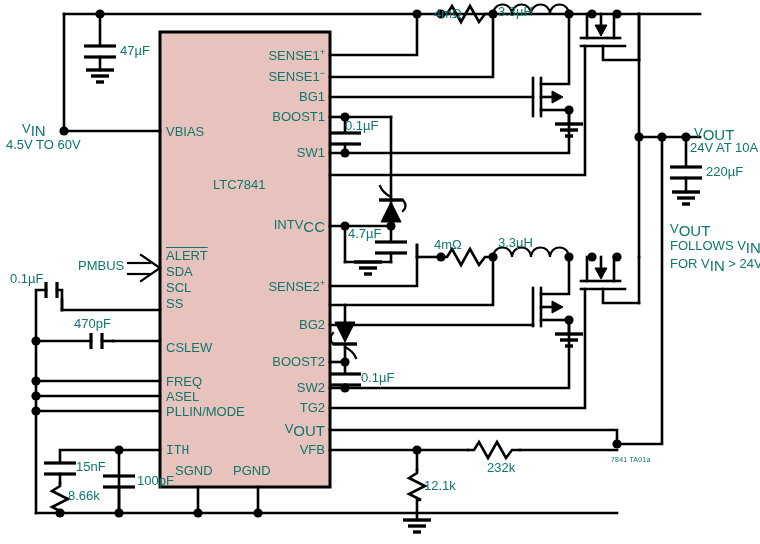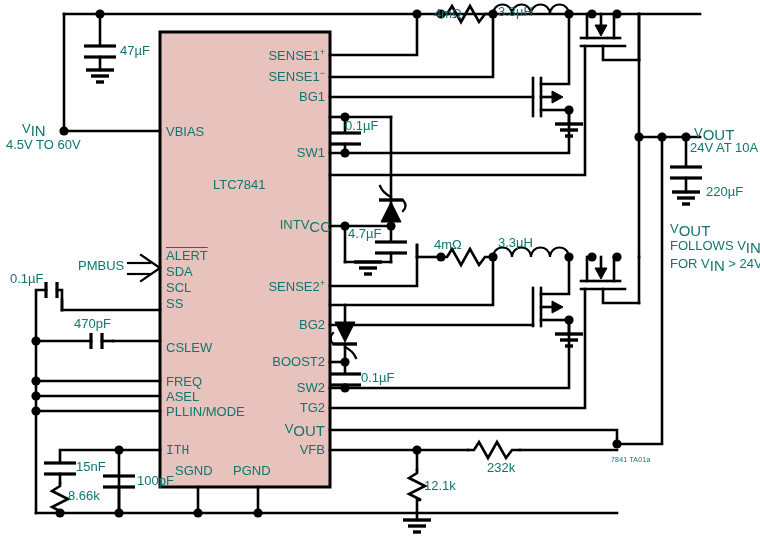--- a/index.html
+++ b/index.html
@@ -280,22 +280,23 @@
   <div class="pin" style="left:166px;top:389px;">ASEL</div>
   <div class="pin" style="left:166px;top:404px;">PLLIN/MODE</div>
   <div class="pin" style="left:166px;top:443px;font-family:Liberation Mono, monospace;">ITH</div>
 
   <div class="pin" style="left:175px;top:463px;">SGND</div>
   <div class="pin" style="left:233px;top:463px;">PGND</div>
 
   <div class="pin r" style="left:205px;top:47px;width:120px;"><span>SENSE1</span><span class="sup">+</span></div>
   <div class="pin r" style="left:205px;top:68px;width:120px;"><span>SENSE1</span><span class="sup">−</span></div>
   <div class="pin r" style="left:205px;top:89px;width:120px;">BG1</div>
+  <div class="pin r" style="left:205px;top:109px;width:120px;">BOOST1</div>
   <div class="pin r" style="left:205px;top:145px;width:120px;">SW1</div>
-  <div class="pin r" style="left:211px;top:217px;width:120px;"><span>INTV</span><span class="sub">CC</span></div>
+  <div class="pin r" style="left:205px;top:217px;width:120px;"><span>INTV</span><span class="sub">CC</span></div>
   <div class="pin r" style="left:205px;top:278px;width:120px;"><span>SENSE2</span><span class="sup">+</span></div>
   <div class="pin r" style="left:205px;top:317px;width:120px;">BG2</div>
   <div class="pin r" style="left:205px;top:354px;width:120px;">BOOST2</div>
   <div class="pin r" style="left:205px;top:380px;width:120px;">SW2</div>
   <div class="pin r" style="left:205px;top:400px;width:120px;">TG2</div>
   <div class="pin r" style="left:205px;top:421px;width:120px;"><span>V</span><span class="sub">OUT</span></div>
   <div class="pin r" style="left:205px;top:442px;width:120px;">VFB</div>
 
   <div class="lbl" style="left:22px;top:122px;"><span>V</span><span class="sub">IN</span></div>
   <div class="lbl" style="left:6px;top:138px;">4.5V TO 60V</div>
@@ -308,21 +309,21 @@
   <div class="lbl" style="left:361px;top:371px;">0.1µF</div>
   <div class="lbl" style="left:10px;top:272px;">0.1µF</div>
   <div class="lbl" style="left:74px;top:317px;">470pF</div>
   <div class="lbl" style="left:76px;top:460px;">15nF</div>
   <div class="lbl" style="left:137px;top:474px;">100pF</div>
   <div class="lbl" style="left:68px;top:489px;">8.66k</div>
   <div class="lbl" style="left:434px;top:7px;">4mΩ</div>
   <div class="lbl" style="left:434px;top:238px;">4mΩ</div>
   <div class="lbl" style="left:498px;top:5px;">3.3µH</div>
   <div class="lbl" style="left:498px;top:236px;">3.3µH</div>
-  <div class="lbl" style="left:706px;top:165px;margin-top:20px;">220µF</div>
+  <div class="lbl" style="left:706px;top:165px;">220µF</div>
   <div class="lbl" style="left:487px;top:461px;">232k</div>
   <div class="lbl" style="left:424px;top:479px;">12.1k</div>
 
   <div class="lbl" style="left:694px;top:126px;"><span>V</span><span class="sub">OUT</span></div>
   <div class="lbl" style="left:690px;top:141px;">24V AT 10A</div>
 
   <div class="lbl mline" style="left:670px;top:222px;">
     <div><span>V</span><span class="sub">OUT</span></div>
     <div><span>FOLLOWS V</span><span class="sub">IN</span></div>
     <div><span>FOR V</span><span class="sub">IN</span><span> &gt; 24V</span></div>

